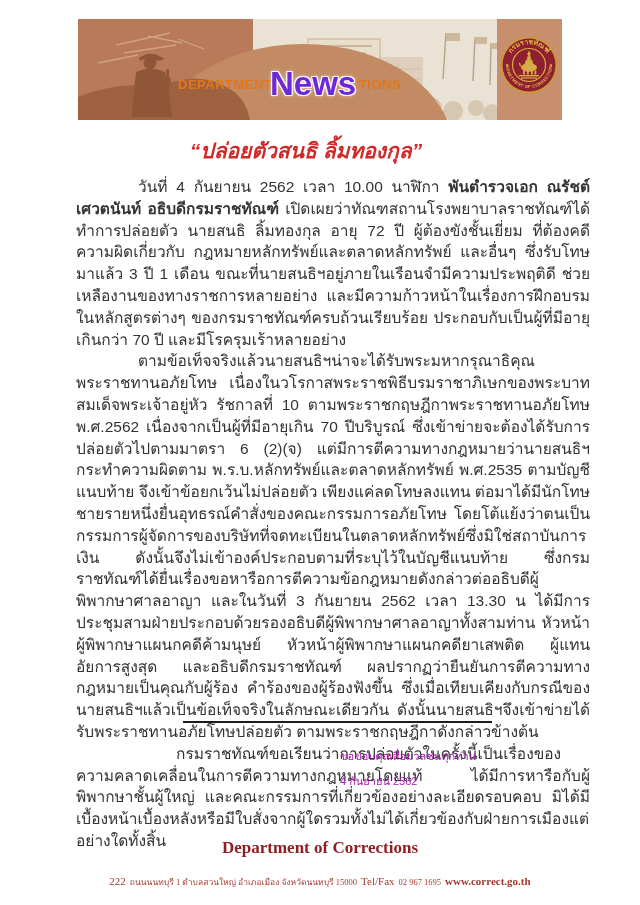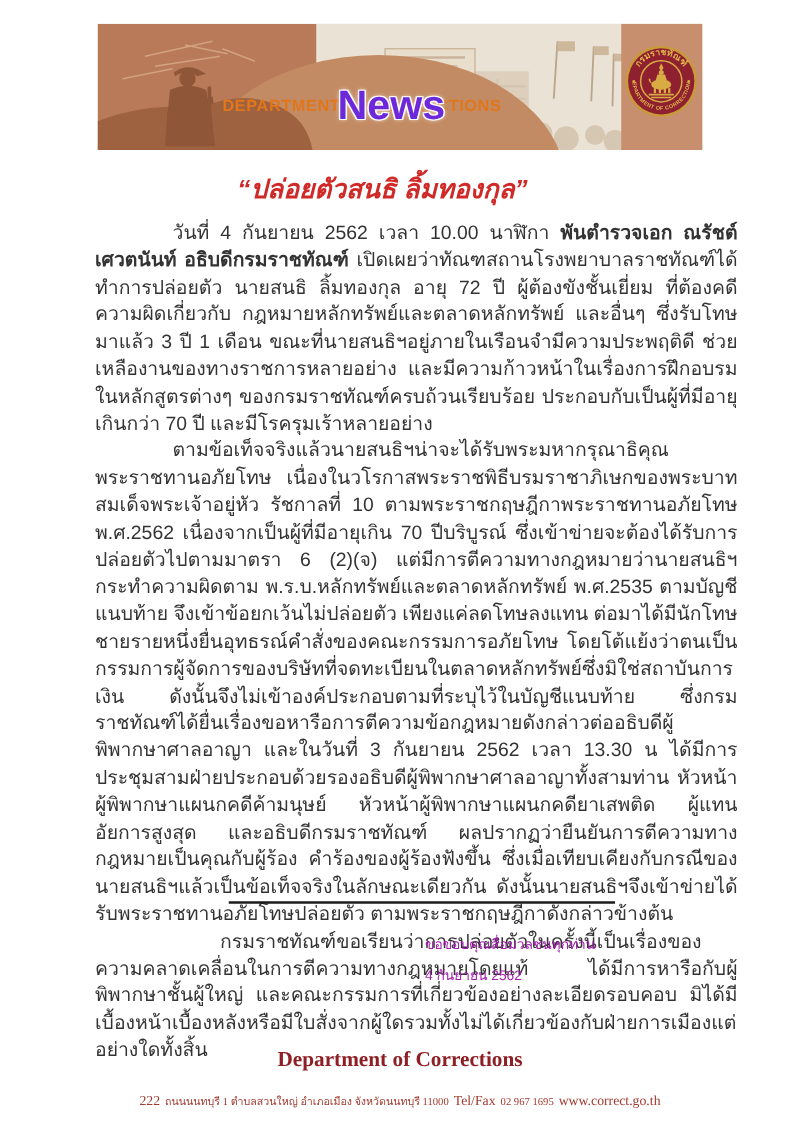--- a/index.html
+++ b/index.html
@@ -53,21 +53,21 @@
     font-family:"Liberation Serif", serif;font-weight:bold;font-size:17px;color:#8e1f24;
   }
   .footer-address{
     position:absolute;left:0;top:871px;width:640px;text-align:center;
     font-family:"Liberation Serif", serif;color:#a23a2f;white-space:nowrap;
   }
   .footer-address .num{font-size:11px;}
   .footer-address .thai{font-size:8.5px;}
   .footer-address .telfax{font-size:11px;font-family:Liberation Serif, serif;}
   .footer-address .telnum{font-size:8.5px;}
-  .footer-address .url{font-size:11px;}
+  .footer-address .url{font-size:11px;font-weight:bold;}
 </style>
 </head>
 <body>
 
 <div class="banner">
   <svg class="banner-art" width="484" height="101" viewBox="0 0 484 101">
 
     <rect width="484" height="101" fill="#ebe2d6"></rect>
     <g>
       <rect x="195" y="38" width="150" height="63" fill="#ddcfbc"></rect>
@@ -173,17 +173,17 @@
 
 <div class="closing">
   <div>ขอขอบคุณสื่อมวลชนทุกท่าน</div>
   <div>4 กันยายน 2562</div>
 </div>
 
 <div class="footer-title">Department of Corrections</div>
 
 <div class="footer-address">
   <span class="num">222</span>
-  <span class="thai">ถนนนนทบุรี 1 ตำบลสวนใหญ่ อำเภอเมือง จังหวัดนนทบุรี 11000</span>
+  <span class="thai">ถนนนนทบุรี 1 ตำบลสวนใหญ่ อำเภอเมือง จังหวัดนนทบุรี 15000</span>
   <span class="telfax">Tel/Fax</span>
   <span class="telnum">02 967 1695</span>
   <span class="url">www.correct.go.th</span>
 </div>
 
 </body></html>

